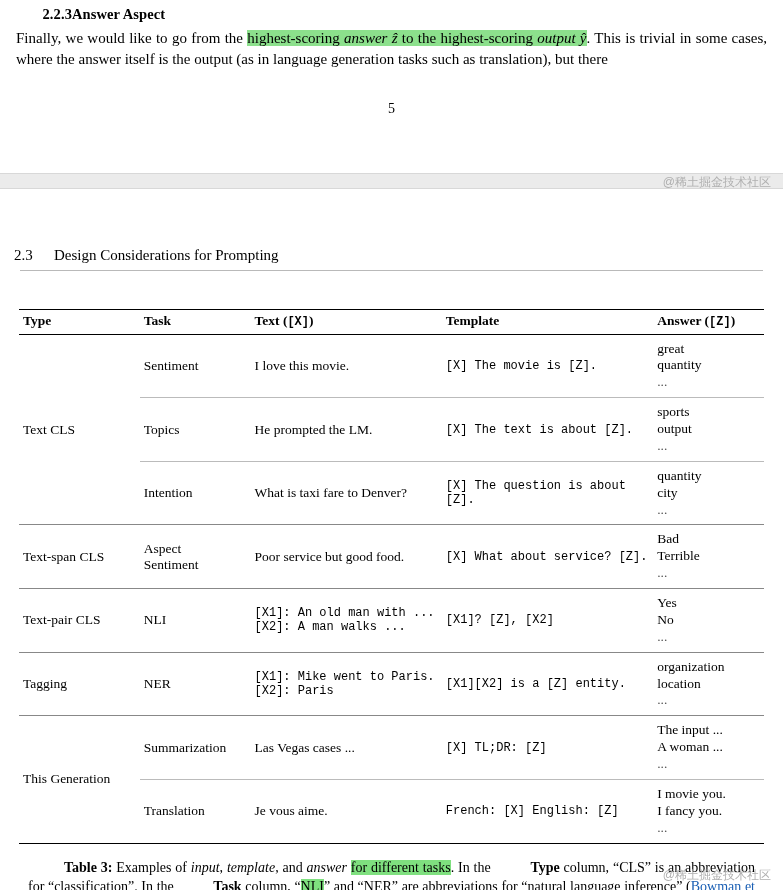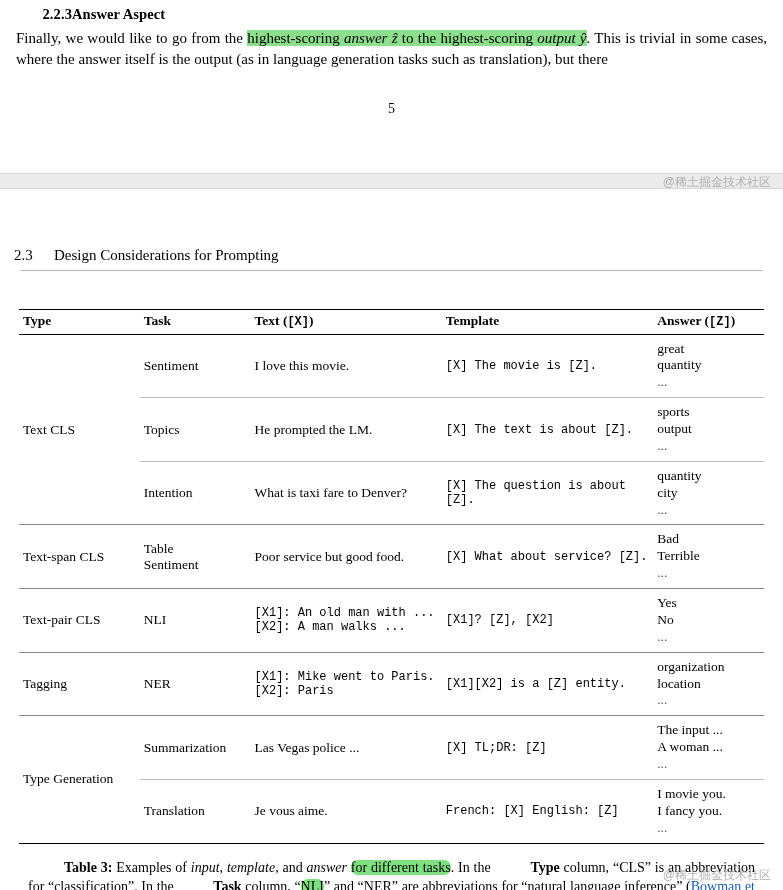--- a/index.html
+++ b/index.html
@@ -41,21 +41,20 @@
     font-size: 15px;
     line-height: 1.42;
     text-align: justify;
     margin: 0;
   }
   .hl-green {
     background: #8ce08c;
   }
   .hl-green-2 {
     background: #7fe07f;
-    border-radius: 7px;
   }
   .it { font-style: italic; }
 
   .page-num {
     text-align: center;
     font-size: 14px;
     margin-top: 30px;
   }
 
   
@@ -216,21 +215,21 @@
           <td class="subcell ansr">
             <div>quantity</div>
             <div>city</div>
             <div class="muted-dots">...</div>
           </td>
         </tr>
 
         <tr class="grp-line">
           <td>Text-span CLS</td>
           <td>
-            <div>Table</div>
+            <div>Aspect</div>
             <div>Sentiment</div>
           </td>
           <td>Poor service but good food.</td>
           <td class="mono">[X] What about service? [Z].</td>
           <td class="ansr">
             <div>Bad</div>
             <div>Terrible</div>
             <div class="muted-dots">...</div>
           </td>
         </tr>
@@ -259,23 +258,23 @@
           </td>
           <td class="mono">[X1][X2] is a [Z] entity.</td>
           <td class="ansr">
             <div>organization</div>
             <div>location</div>
             <div class="muted-dots">...</div>
           </td>
         </tr>
 
         <tr class="grp-line">
-          <td rowspan="2">Type Generation</td>
+          <td rowspan="2">This Generation</td>
           <td>Summarization</td>
-          <td>Las Vegas police ...</td>
+          <td>Las Vegas cases ...</td>
           <td class="mono">[X] TL;DR: [Z]</td>
           <td class="ansr">
             <div>The input ...</div>
             <div>A woman ...</div>
             <div class="muted-dots">...</div>
           </td>
         </tr>
         <tr class="sub-line">
           <td class="subcell">Translation</td>
           <td class="subcell">Je vous aime.</td>

